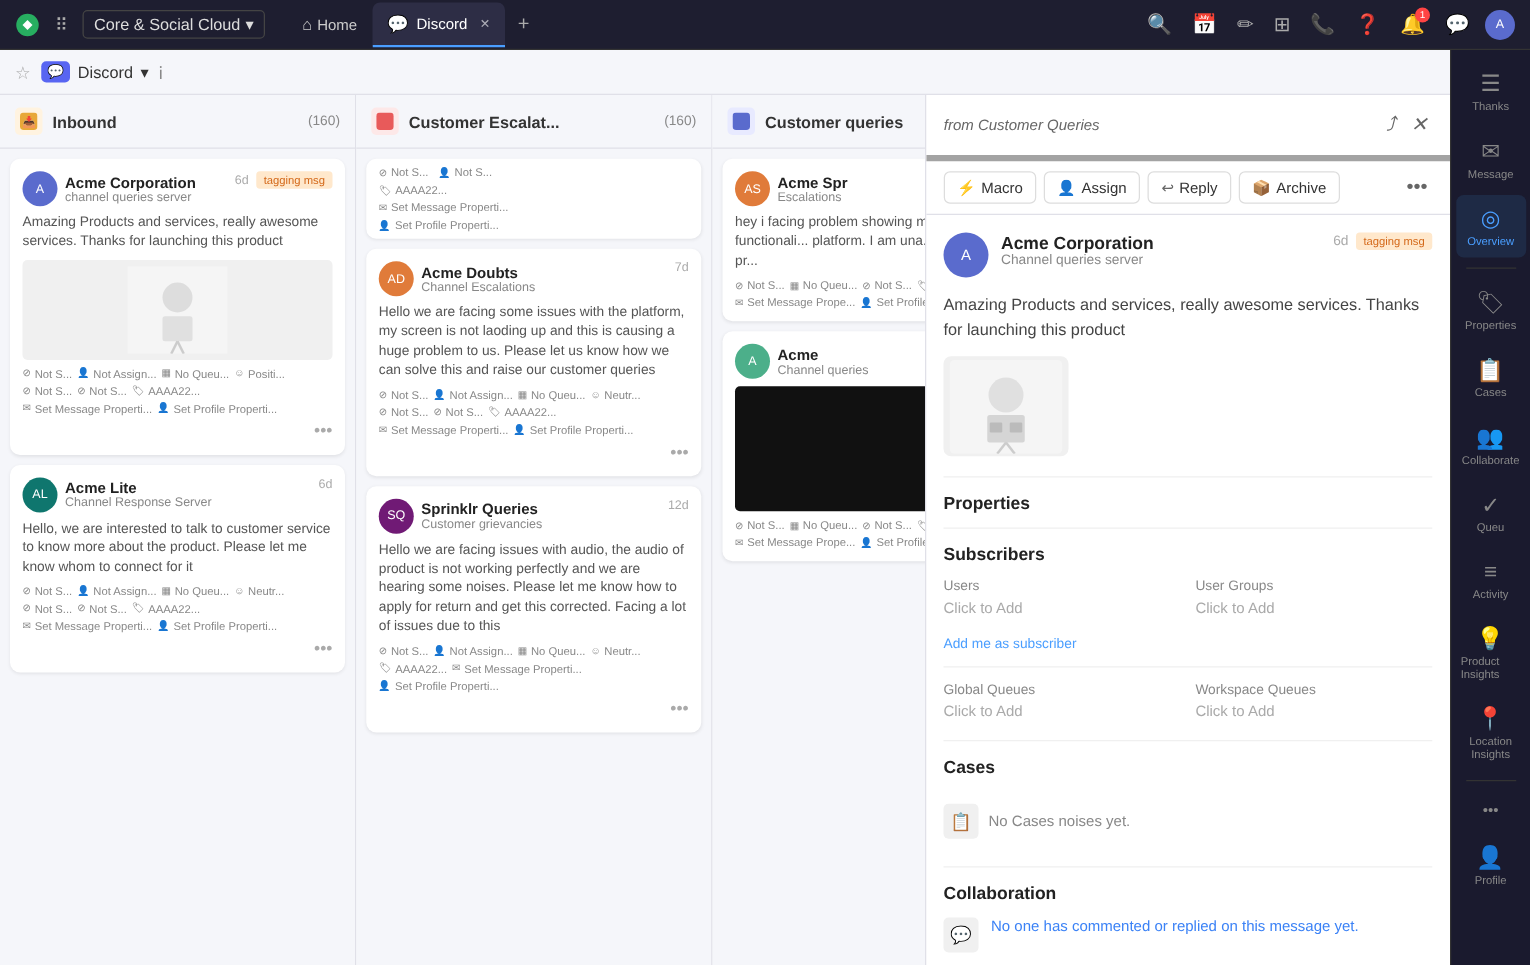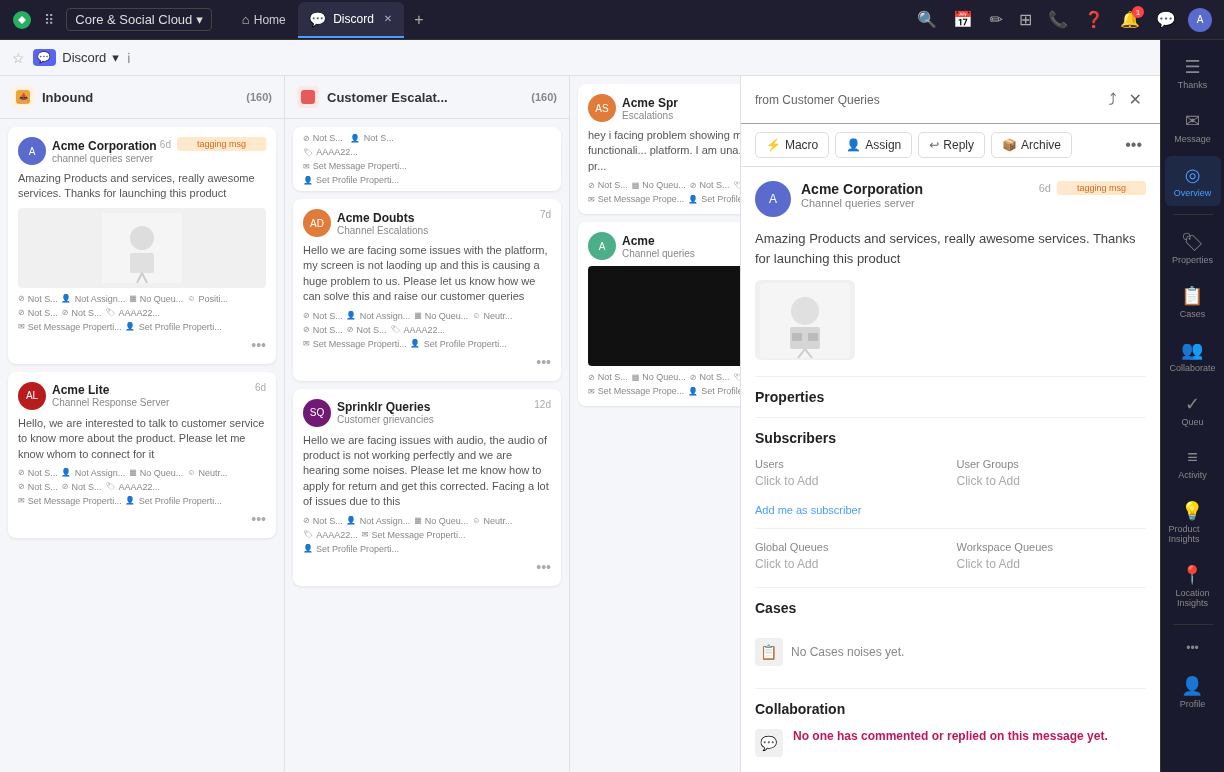--- a/index.html
+++ b/index.html
@@ -40,45 +40,45 @@
 
     
     .content-area { flex: 1; display: flex; overflow: hidden; }
 
     
     .columns-area { display: flex; flex: 1; overflow-x: auto; background: #f0f2f5; }
     .column { width: 285px; min-width: 285px; background: #f5f6fa; border-right: 1px solid #e0e0e8; display: flex; flex-direction: column; }
     .column-header { padding: 10px 12px; background: #f5f6fa; border-bottom: 1px solid #e0e0e8; display: flex; align-items: center; gap: 8px; }
     .column-icon { width: 22px; height: 22px; border-radius: 4px; display: flex; align-items: center; justify-content: center; font-size: 12px; }
     .column-title { font-size: 13px; font-weight: 600; color: #333; flex: 1; }
-    .col-count { font-size: 11px; color: #888; font-weight: bold; }
+    .col-count { font-size: 11px; color: #888; }
     .column-body { flex: 1; overflow-y: auto; padding: 8px; display: flex; flex-direction: column; gap: 8px; }
     .column-body::-webkit-scrollbar { width: 4px; }
     .column-body::-webkit-scrollbar-thumb { background: #ccc; border-radius: 2px; }
 
     
     .card { background: #fff; border-radius: 8px; padding: 10px; box-shadow: 0 1px 3px rgba(0,0,0,0.08); cursor: pointer; }
     .card-header { display: flex; align-items: flex-start; justify-content: space-between; margin-bottom: 4px; }
     .card-sender { display: flex; align-items: center; gap: 6px; }
     .card-avatar { width: 28px; height: 28px; border-radius: 50%; display: flex; align-items: center; justify-content: center; font-size: 10px; color: white; flex-shrink: 0; }
     .card-info { flex: 1; }
     .card-name { font-size: 12px; font-weight: 600; color: #222; }
     .card-channel { font-size: 10px; color: #888; }
     .card-time { font-size: 10px; color: #aaa; }
     .card-body { font-size: 11px; color: #555; line-height: 1.4; margin: 6px 0; }
     .card-image { width: 100%; height: 80px; background: #f0f0f0; border-radius: 4px; display: flex; align-items: center; justify-content: center; margin: 6px 0; overflow: hidden; }
     .card-meta { display: flex; flex-wrap: wrap; gap: 4px; margin-top: 6px; }
     .meta-item { display: flex; align-items: center; gap: 3px; font-size: 9px; color: #888; }
     .meta-icon { font-size: 8px; }
-    .tagging-badge { background: #ffe8cc; color: #d4691a; font-size: 9px; padding: 2px 20px; border-radius: 3px; }
+    .tagging-badge { background: #ffe8cc; color: #d4691a; font-size: 9px; padding: 2px 6px; border-radius: 3px; }
     .card-more { color: #aaa; font-size: 14px; cursor: pointer; }
 
     
     .detail-panel { width: 420px; min-width: 420px; background: #fff; border-left: 1px solid #e0e0e8; display: flex; flex-direction: column; overflow: hidden; }
-    .detail-header { padding: 10px 14px; border-bottom: 1px solid #a3a3a3; display: flex; align-items: center; }
+    .detail-header { padding: 10px 14px; border-bottom: 5px solid #a3a3a3; display: flex; align-items: center; font-style: italic; }
     .detail-source { font-size: 12px; color: #666; flex: 1; }
     .detail-actions { display: flex; align-items: center; gap: 4px; }
     .detail-share { color: #666; cursor: pointer; font-size: 16px; padding: 4px; }
     .detail-close { color: #666; cursor: pointer; font-size: 16px; padding: 4px; }
     
     .detail-toolbar { padding: 8px 14px; border-bottom: 1px solid #e0e0e8; display: flex; align-items: center; gap: 6px; }
     .toolbar-btn { display: flex; align-items: center; gap: 4px; padding: 5px 10px; border: 1px solid #ddd; border-radius: 5px; font-size: 12px; color: #333; background: #fff; cursor: pointer; }
     .toolbar-btn .btn-icon { font-size: 12px; color: #666; }
     .toolbar-more { margin-left: auto; color: #666; cursor: pointer; font-size: 16px; padding: 4px; }
     
@@ -102,21 +102,21 @@
     .sub-value { font-size: 12px; color: #aaa; }
     .sub-link { font-size: 11px; color: #4a9eff; cursor: pointer; margin-top: 4px; }
     
     .queues-grid { display: grid; grid-template-columns: 1fr 1fr; gap: 12px; margin-bottom: 16px; }
     
     .empty-state { display: flex; align-items: center; gap: 8px; padding: 10px 0; }
     .empty-icon { width: 28px; height: 28px; border-radius: 4px; background: #f0f0f0; display: flex; align-items: center; justify-content: center; font-size: 14px; }
     .empty-text { font-size: 12px; color: #888; }
 
     .collab-section { margin-bottom: 16px; }
-    .collab-text { font-size: 12px; color: #be185d; margin-bottom: 4px; font-weight: bold; }
+    .collab-text { font-size: 12px; color: #3b82f6; margin-bottom: 4px; }
 
     .divider { height: 1px; background: #f0f0f0; margin: 12px 0; }
 
     
     .sprinklr-header { padding: 8px 12px; background: #f5f6fa; border-bottom: 1px solid #e0e0e8; display: flex; align-items: center; gap: 8px; }
     .channel-info { display: flex; align-items: center; gap: 6px; color: #333; font-size: 13px; font-weight: 500; }
     .info-btn { color: #888; cursor: pointer; font-size: 14px; }
     .star-btn { color: #aaa; cursor: pointer; font-size: 14px; }
 
     .home-tab { display: flex; align-items: center; gap: 4px; padding: 4px 10px; border-radius: 4px; background: transparent; color: #ccc; font-size: 12px; cursor: pointer; }
@@ -232,21 +232,21 @@
                   <span class="meta-item"><span class="meta-icon">👤</span>Set Profile Properti...</span>
                 </div>
                 <div style="text-align:right;margin-top:4px;">
                   <span class="card-more">•••</span>
                 </div>
               </div>
 
               <div class="card">
                 <div class="card-header">
                   <div class="card-sender">
-                    <div class="card-avatar" style="background:#b91c1c;">AL</div>
+                    <div class="card-avatar" style="background:#0f766e;">AL</div>
                     <div class="card-info">
                       <div class="card-name">Acme Lite</div>
                       <div class="card-channel">Channel Response Server</div>
                     </div>
                   </div>
                   <span class="card-time">6d</span>
                 </div>
                 <div class="card-body">Hello, we are interested to talk to customer service to know more about the product. Please let me know whom to connect for it</div>
                 <div class="card-meta">
                   <span class="meta-item"><span class="meta-icon">⊘</span>Not S...</span>
@@ -346,20 +346,29 @@
                 </div>
                 <div style="text-align:right;margin-top:4px;">
                   <span class="card-more">•••</span>
                 </div>
               </div>
 
             </div>
           </div>
 
           <div class="column">
+            <div class="column-header">
+              <div class="column-icon" style="background:#e8eaff;">
+                <svg width="14" height="14" viewBox="0 0 14 14">
+                    <rect width="14" height="14" rx="3" fill="#5a6bcd"></rect>
+                  </svg>
+              </div>
+              <span class="column-title">Customer queries</span>
+
+            </div>
             <div class="column-body">
 
               <div class="card">
                 <div class="card-header">
                   <div class="card-sender">
                     <div class="card-avatar" style="background:#e07b3a;">AS</div>
                     <div class="card-info">
                       <div class="card-name">Acme Spr</div>
                       <div class="card-channel">Escalations</div>
                     </div>

